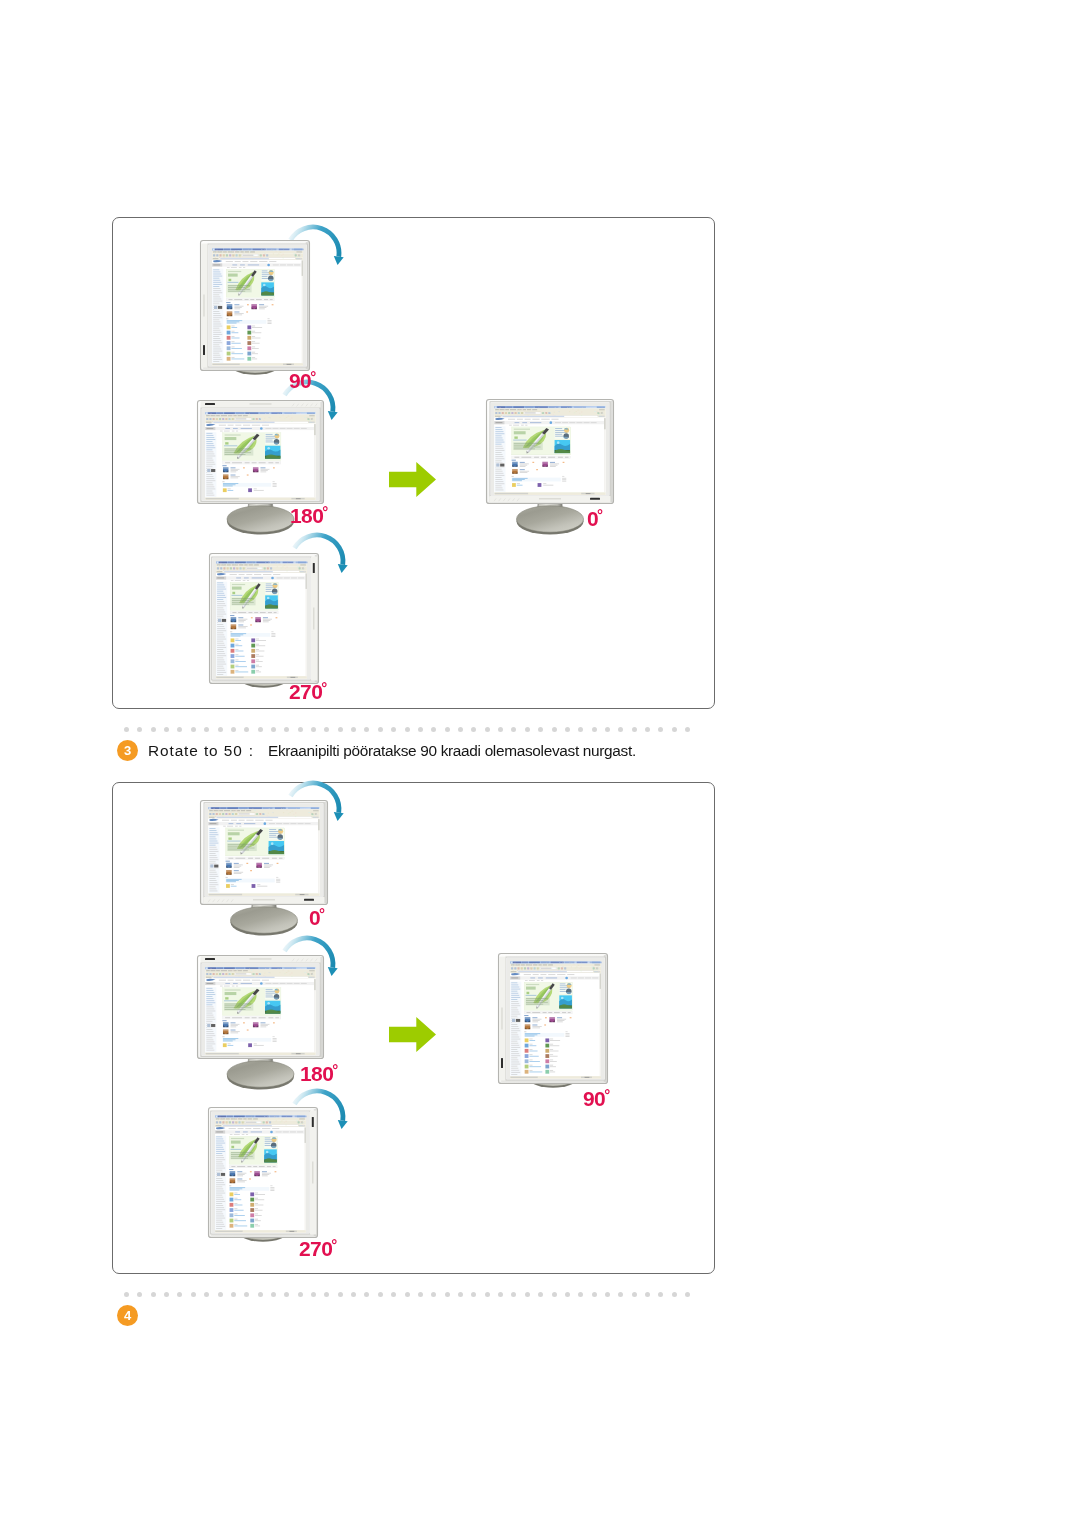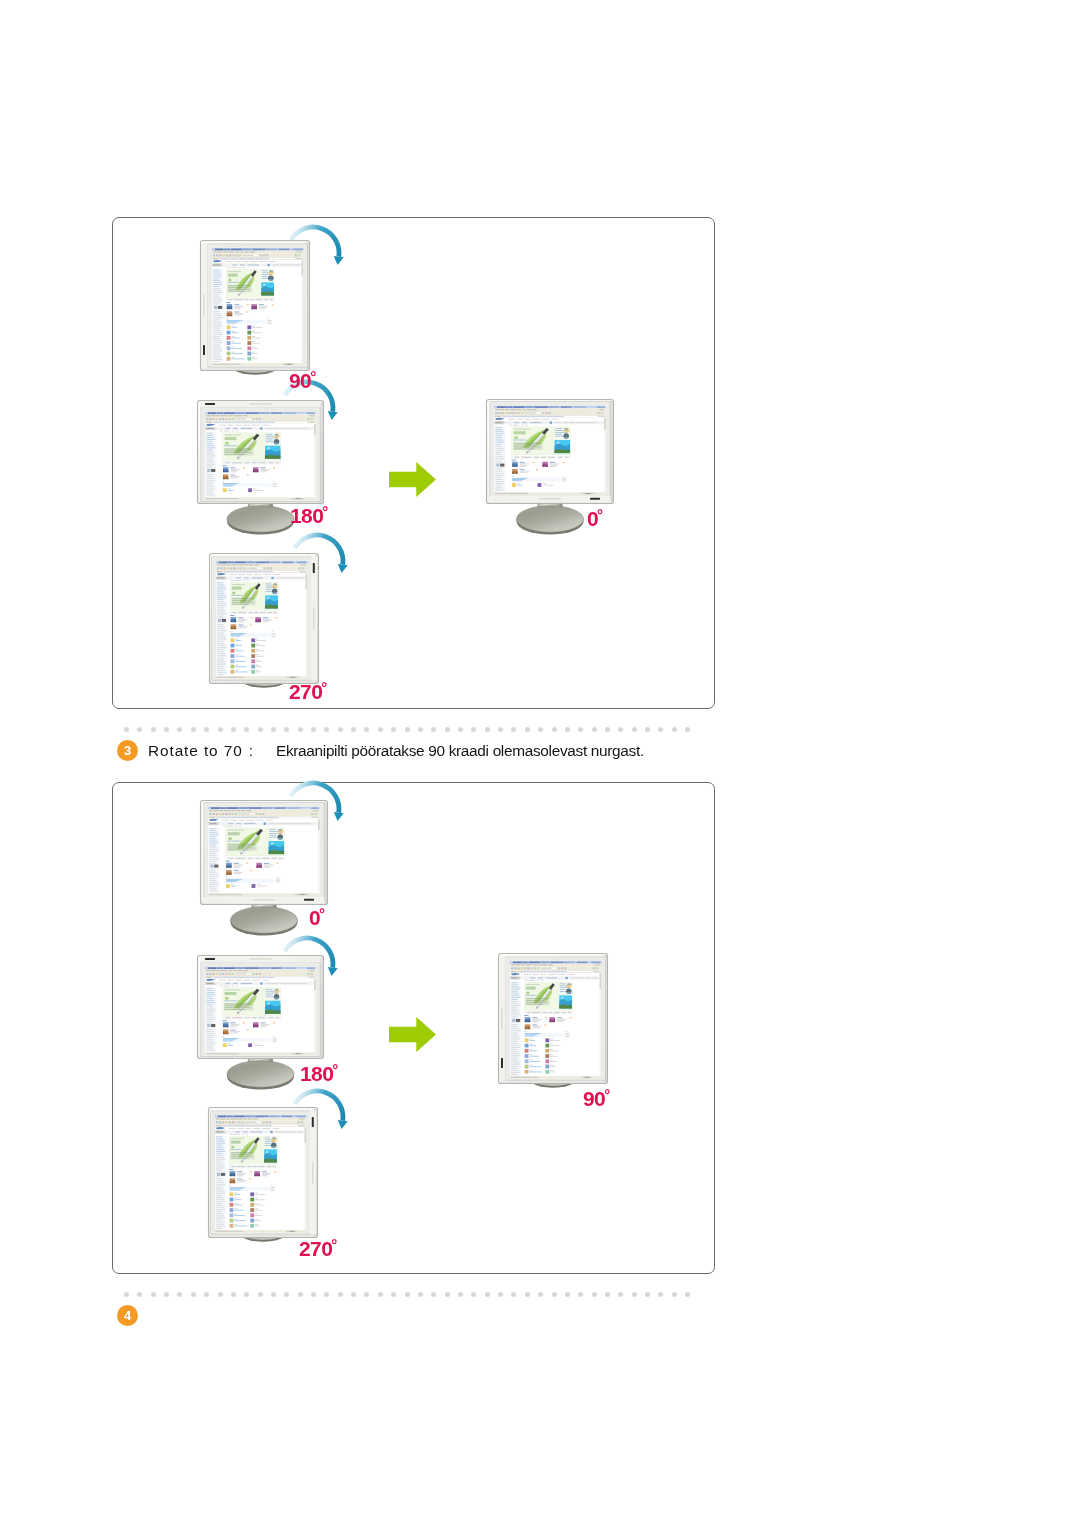--- a/index.html
+++ b/index.html
@@ -7,21 +7,21 @@
        font-family:"Liberation Sans",sans-serif;}
   .panel{position:absolute;border:1px solid #6b6b6b;border-radius:7px;background:#fff;box-sizing:border-box;}
   .sep{position:absolute;height:5px;}
   .sep i{position:absolute;width:5px;height:5px;border-radius:50%;background:#d6d6d6;display:block;top:0;}
   .cap{position:absolute;display:flex;align-items:center;}
   .badge{width:21px;height:21px;border-radius:50%;background:#f59b23;color:#fff;
        font-size:13px;font-weight:bold;display:flex;align-items:center;justify-content:center;line-height:1;}
   .captxt{margin-left:10px;font-size:15.4px;color:#151515;white-space:nowrap;}
   .cpre{letter-spacing:0.9px;}
   .csep{margin:0 0 0 6px;letter-spacing:0;}
-  .cbody{margin-left:23px;letter-spacing:-0.32px;}
+  .cbody{margin-left:15px;letter-spacing:-0.32px;}
   svg.stage{position:absolute;left:0;top:0;pointer-events:none;}
   .deglbl{position:absolute;font-weight:bold;color:#e21050;line-height:1;white-space:nowrap;
           font-family:"Liberation Sans",sans-serif;}
   .deglbl .n{font-size:21px;letter-spacing:-0.6px;}
   .deglbl .d{font-size:15px;position:relative;top:-6px;left:-1px;}
 </style>
 </head>
 <body>
 
 <div class="panel" style="left:112px;top:217px;width:603px;height:492px"></div>
@@ -111,21 +111,21 @@
     <i style="left:480.96px"></i>
     <i style="left:494.32px"></i>
     <i style="left:507.68px"></i>
     <i style="left:521.04px"></i>
     <i style="left:534.40px"></i>
     <i style="left:547.76px"></i>
     <i style="left:561.12px"></i>
   </div>
 <div class="cap" style="left:117px;top:740px">
   <span class="badge">3</span>
-  <span class="captxt"><span class="cpre">Rotate to 70</span><span class="csep">:</span><span class="cbody">Ekraanipilti pööratakse 90 kraadi olemasolevast nurgast.</span></span>
+  <span class="captxt"><span class="cpre">Rotate to 50</span><span class="csep">:</span><span class="cbody">Ekraanipilti pööratakse 90 kraadi olemasolevast nurgast.</span></span>
 </div>
 <div class="cap" style="left:117px;top:1305px">
   <span class="badge">4</span>
 </div>
 <svg class="stage" width="1080" height="1527" viewBox="0 0 1080 1527">
 
 <defs>
   <filter id="softblur" x="-2%" y="-2%" width="104%" height="104%">
     <feGaussianBlur stdDeviation="0.6"></feGaussianBlur>
   </filter>

